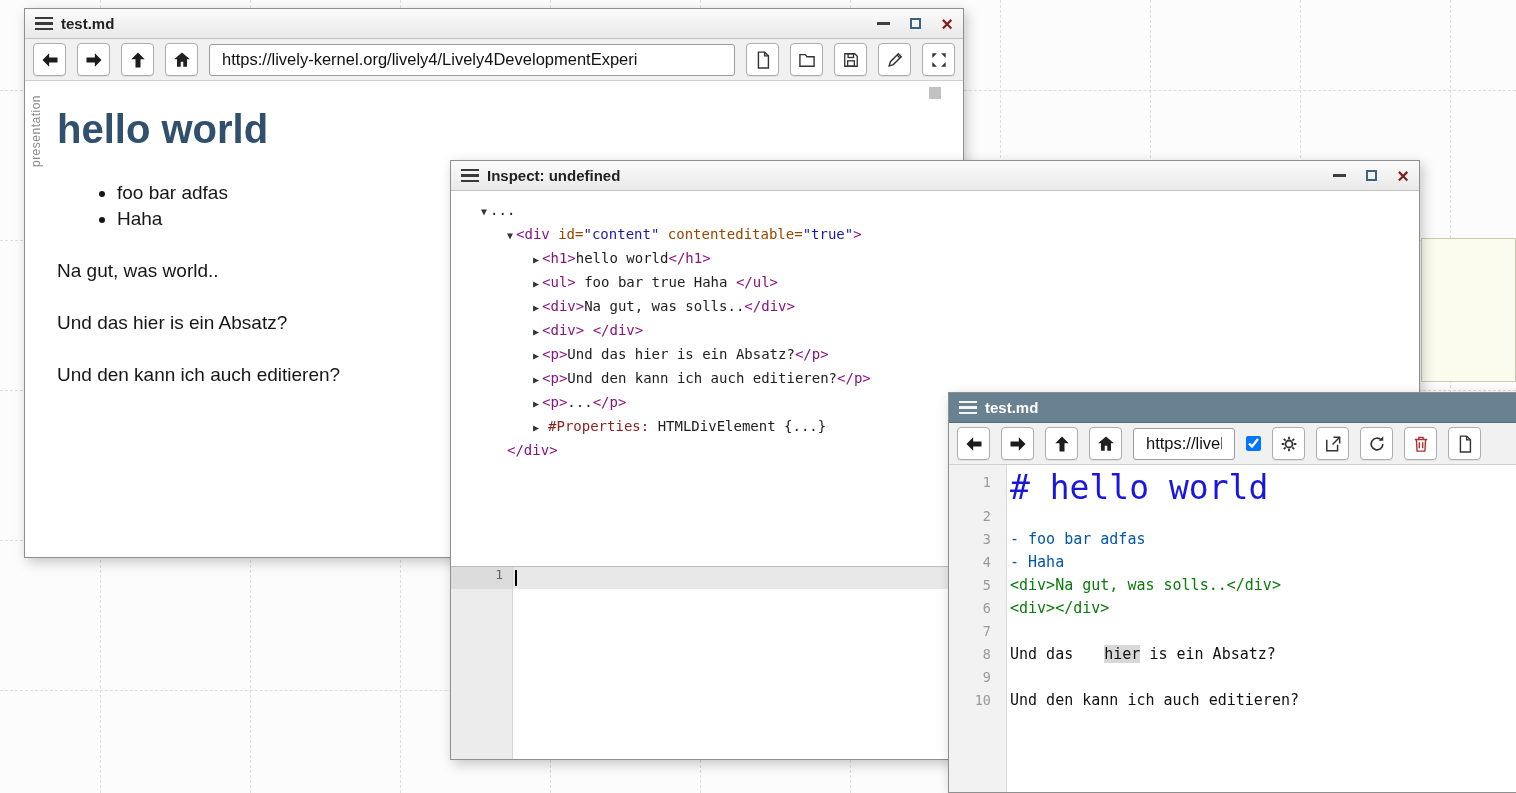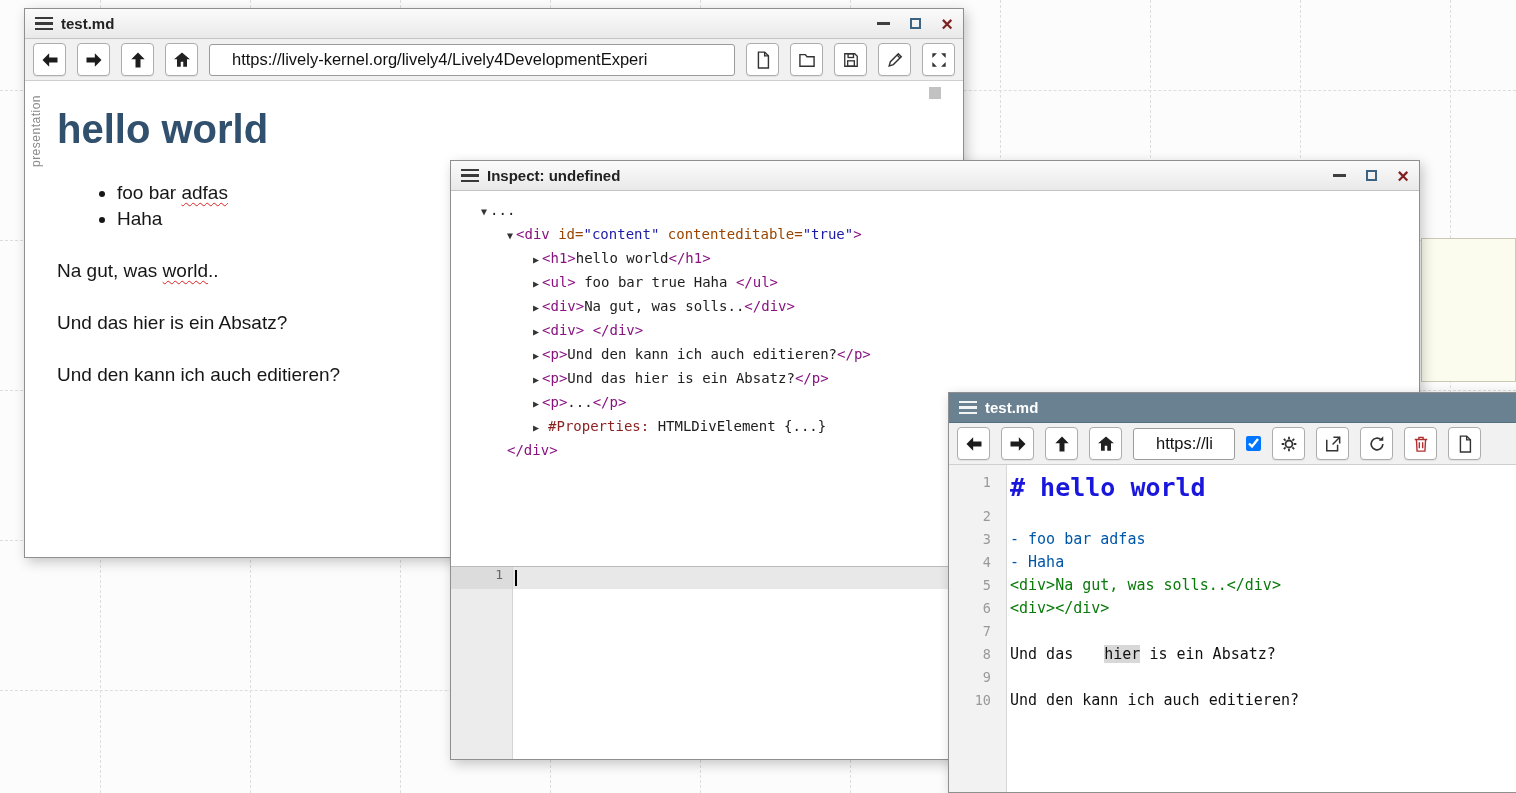--- a/index.html
+++ b/index.html
@@ -35,34 +35,34 @@
   .ctrl-max { width: 11px; height: 11px; border: 2px solid #3c6382; display: inline-block; }
   .ctrl-close { font-size: 20px; font-weight: bold; color: var(--close); line-height: 1; }
 
   .toolbar { flex: none; background: #f1f1f1; border-bottom: 1px solid #cfcfcf;
              display: flex; align-items: center; gap: 11px; padding: 4px 8px; }
   .tb-btn { width: 33px; height: 33px; flex: none; background: #fff; border: 1px solid #adadad;
             border-radius: 4px; display: flex; align-items: center; justify-content: center;
             box-shadow: 0 1px 1px rgba(0,0,0,.07); cursor: pointer; }
   .tb-btn svg { display: block; }
   .url-input { height: 32px; border: 1px solid #9b9b9b; border-radius: 3px; background: #fff;
-               font: 16.5px "Liberation Sans", sans-serif; color: #111; padding: 0 22px; }
+               font: 16.5px "Liberation Sans", sans-serif; color: #111; padding: 0 12px; }
   #win-preview .url-input { flex: 1; min-width: 0; }
   #win-editor .url-input { width: 102px; flex: none; }
   .tb-check { width: 15px; height: 15px; flex: none; }
 
   
   .md-body { flex: 1; position: relative; overflow: hidden; padding: 26px 30px 0 32px; background: #fff; }
   .side-label { position: absolute; left: 4px; top: 14px; writing-mode: vertical-rl;
                 transform: rotate(180deg); color: #8a8a8a; font-size: 12px; letter-spacing: .5px; }
   .md-body h1 { font-size: 40px; font-weight: bold; color: var(--heading); margin: 0 0 30px; }
   .md-body ul { margin: 14px 0 0; padding-left: 60px; }
   .md-body li { font-size: 19px; color: #161616; margin: 4px 0; }
   .md-body p  { font-size: 19px; color: #161616; margin: 30px 0 0; }
-  .sq { text-decoration: underline; text-decoration-style: wavy; text-decoration-color: #d22;
+  .sq { text-decoration-style: wavy; text-decoration-color: #d22;
         text-decoration-thickness: 1px; text-underline-offset: 3px; }
   .scroll-thumb { position: absolute; top: 6px; right: 22px; width: 12px; height: 12px; background: #c2c2c2; }
 
   
   .inspector-body { flex: 1; display: flex; flex-direction: column; background: #fff; min-height: 0; }
   .tree { height: 375px; overflow: hidden; padding: 8px 0 0 30px;
           font: 14px "DejaVu Sans Mono", monospace; color: #202020; }
   .tree-line { line-height: 22px; white-space: pre; cursor: pointer; }
   .indent-1 { padding-left: 26px; } .indent-2 { padding-left: 52px; }
   .tok-arrow { font-size: 10px; color: #333; margin-right: 3px; }
@@ -81,21 +81,21 @@
   
   .cm-editor { flex: 1; position: relative; background: #fff; overflow: hidden;
                font-family: "DejaVu Sans Mono", monospace; }
   .cm-gutter-bg { position: absolute; left: 0; top: 0; bottom: 0; width: 58px;
                   background: #f2f2f2; border-right: 1px solid #d8d8d8; }
   .cm-lines { position: relative; padding-top: 6px; }
   .ed-row { display: flex; align-items: flex-start; min-height: 23px; }
   .ed-num { width: 50px; flex: none; text-align: right; padding-right: 8px; color: #999;
             font-size: 13.5px; line-height: 23px; }
   .ed-code { padding-left: 11px; white-space: pre; font-size: 15px; line-height: 23px; color: #111; }
-  .ed-header .ed-code { font-size: 25px; line-height: 34px; font-weight: bold; text-align: center; }
+  .ed-header .ed-code { font-size: 33px; line-height: 34px; font-weight: normal; text-align: center; }
   .ed-header { min-height: 34px; }
   .t-header { color: var(--md_header); }
   .t-list { color: var(--md_list); }
   .t-tag { color: var(--md_tag); }
   .t-plain { color: #111; text-align: center; }
   .t-hl { background: #d8d8d8; color: #111; margin-left: 22px; }
 </style>
 </head>
 <body>
 
@@ -212,22 +212,22 @@
       </span>
     </div>
     <div class="inspector-body">
       <div class="tree">
           <div class="tree-line indent-0"><span class="tok-arrow">▼</span><span class="tok-plain">...</span></div>
           <div class="tree-line indent-1"><span class="tok-arrow">▼</span><span class="tok-tag">&lt;div </span><span class="tok-attr">id=</span><span class="tok-str">"content"</span><span class="tok-plain"> </span><span class="tok-attr">contenteditable=</span><span class="tok-str">"true"</span><span class="tok-tag">&gt;</span></div>
           <div class="tree-line indent-2"><span class="tok-arrow">▶</span><span class="tok-tag">&lt;h1&gt;</span><span class="tok-plain">hello world</span><span class="tok-tag">&lt;/h1&gt;</span></div>
           <div class="tree-line indent-2"><span class="tok-arrow">▶</span><span class="tok-tag">&lt;ul&gt;</span><span class="tok-plain"> foo bar true Haha </span><span class="tok-tag">&lt;/ul&gt;</span></div>
           <div class="tree-line indent-2"><span class="tok-arrow">▶</span><span class="tok-tag">&lt;div&gt;</span><span class="tok-plain">Na gut, was solls..</span><span class="tok-tag">&lt;/div&gt;</span></div>
           <div class="tree-line indent-2"><span class="tok-arrow">▶</span><span class="tok-tag">&lt;div&gt;</span><span class="tok-plain"> </span><span class="tok-tag">&lt;/div&gt;</span></div>
+          <div class="tree-line indent-2"><span class="tok-arrow">▶</span><span class="tok-tag">&lt;p&gt;</span><span class="tok-plain">Und das hier is ein Absatz?</span><span class="tok-tag">&lt;/p&gt;</span></div>
           <div class="tree-line indent-2"><span class="tok-arrow">▶</span><span class="tok-tag">&lt;p&gt;</span><span class="tok-plain">Und den kann ich auch editieren?</span><span class="tok-tag">&lt;/p&gt;</span></div>
-          <div class="tree-line indent-2"><span class="tok-arrow">▶</span><span class="tok-tag">&lt;p&gt;</span><span class="tok-plain">Und das hier is ein Absatz?</span><span class="tok-tag">&lt;/p&gt;</span></div>
           <div class="tree-line indent-2"><span class="tok-arrow">▶</span><span class="tok-tag">&lt;p&gt;</span><span class="tok-plain">...</span><span class="tok-tag">&lt;/p&gt;</span></div>
           <div class="tree-line indent-2"><span class="tok-arrow">▶ </span><span class="tok-props">#Properties:</span><span class="tok-plain"> HTMLDivElement {...}</span></div>
           <div class="tree-line indent-1"><span class="tok-tag">&lt;/div&gt;</span></div>
         </div>
       <div class="mini-editor">
         <div class="me-gutter">
           <div class="me-ln">1</div>
         </div>
         <div class="me-code">
           <div class="me-active-line">

